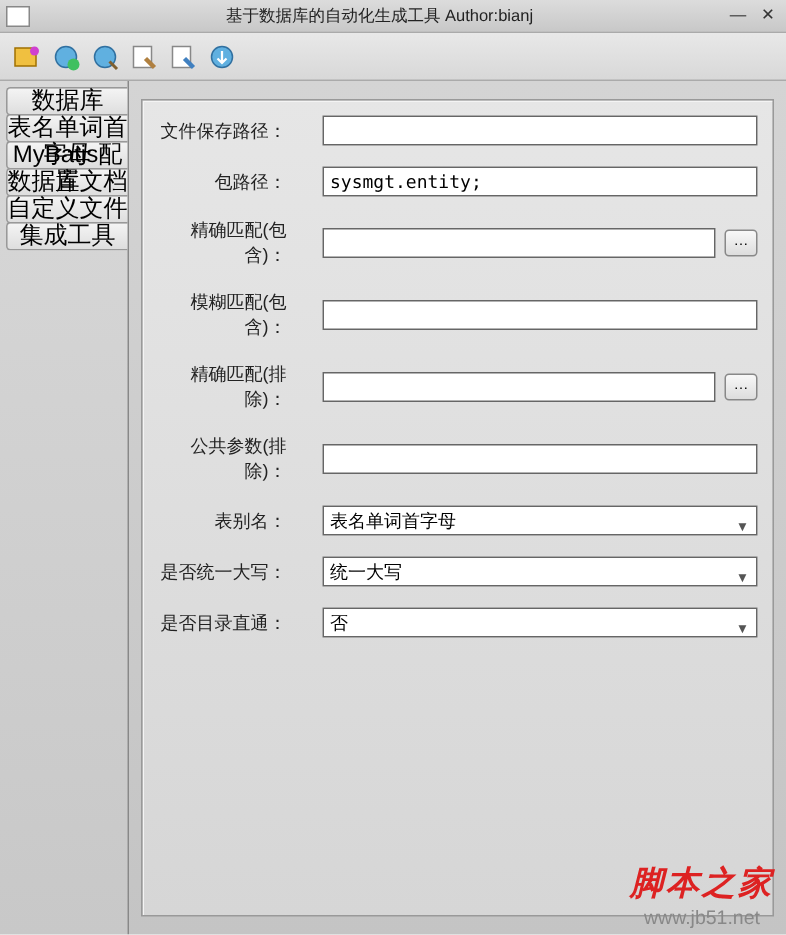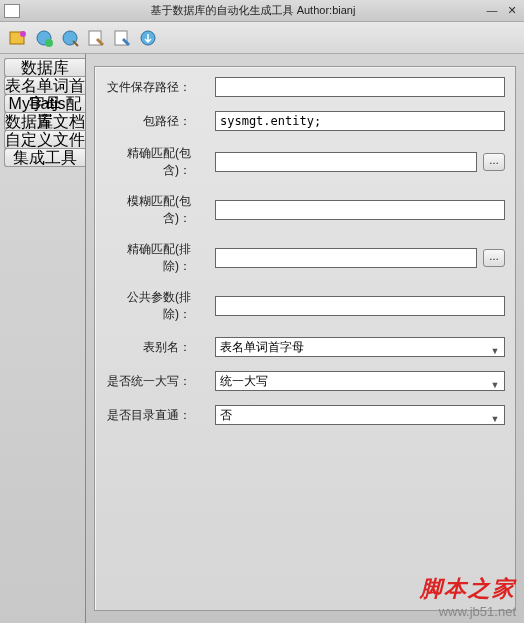--- a/index.html
+++ b/index.html
@@ -16,21 +16,21 @@
 .tab { height: 19px; line-height: 18px; text-align: center; font-size: 16px; border: 1px solid #999; border-right: none; margin-bottom: -1px; background: linear-gradient(#f4f4f4, #dedede); cursor: pointer; border-radius: 3px 0 0 3px; margin-left: 4px; }
 .tab.active { font-weight: bold; background: linear-gradient(#fff, #eee); }
 .content { flex: 1; background: linear-gradient(#d4d4d4, #c4c4c4); padding: 12px 8px; }
 .panel { background: linear-gradient(#e6e6e6, #d6d6d6); border: 1px solid #999; height: 100%; padding: 10px 10px; box-shadow: inset 1px 1px 0 #f4f4f4; }
 .row { display: flex; align-items: center; margin-bottom: 14px; }
 .label { width: 110px; text-align: right; padding-right: 24px; font-size: 12px; color: #222; }
 .input { flex: 1; height: 20px; border: 1px solid #666; background: #fff; font-family: monospace, "SimSun"; font-size: 12px; padding: 1px 4px; }
 .select { flex: 1; height: 20px; border: 1px solid #666; background: #fff; font-size: 12px; display: flex; align-items: flex-end; justify-content: space-between; padding: 0 2px 0 4px; cursor: pointer; }
 .select .arrow { width: 14px; text-align: center; color: #555; font-size: 9px; }
 .ellipsis-btn { width: 22px; height: 18px; margin-left: 6px; border: 1px solid #888; border-radius: 3px; background: linear-gradient(#f8f8f8, #ddd); cursor: pointer; text-align: center; line-height: 14px; font-size: 10px; }
-.watermark { position: absolute; right: 8px; bottom: 4px; text-align: right; }
+.watermark { position: absolute; right: 8px; bottom: 4px; text-align: center; }
 .watermark .wm1 { font-family: "KaiTi", serif; font-size: 22px; color: #d22; font-weight: bold; font-style: italic; letter-spacing: 2px; }
 .watermark .wm2 { font-size: 13px; color: #888; }
 </style>
 </head>
 <body>
 
 <div class="titlebar">
   <div class="ticon"></div>
   <div class="title">基于数据库的自动化生成工具 Author:bianj</div>
   <div class="wbtn">—</div>

